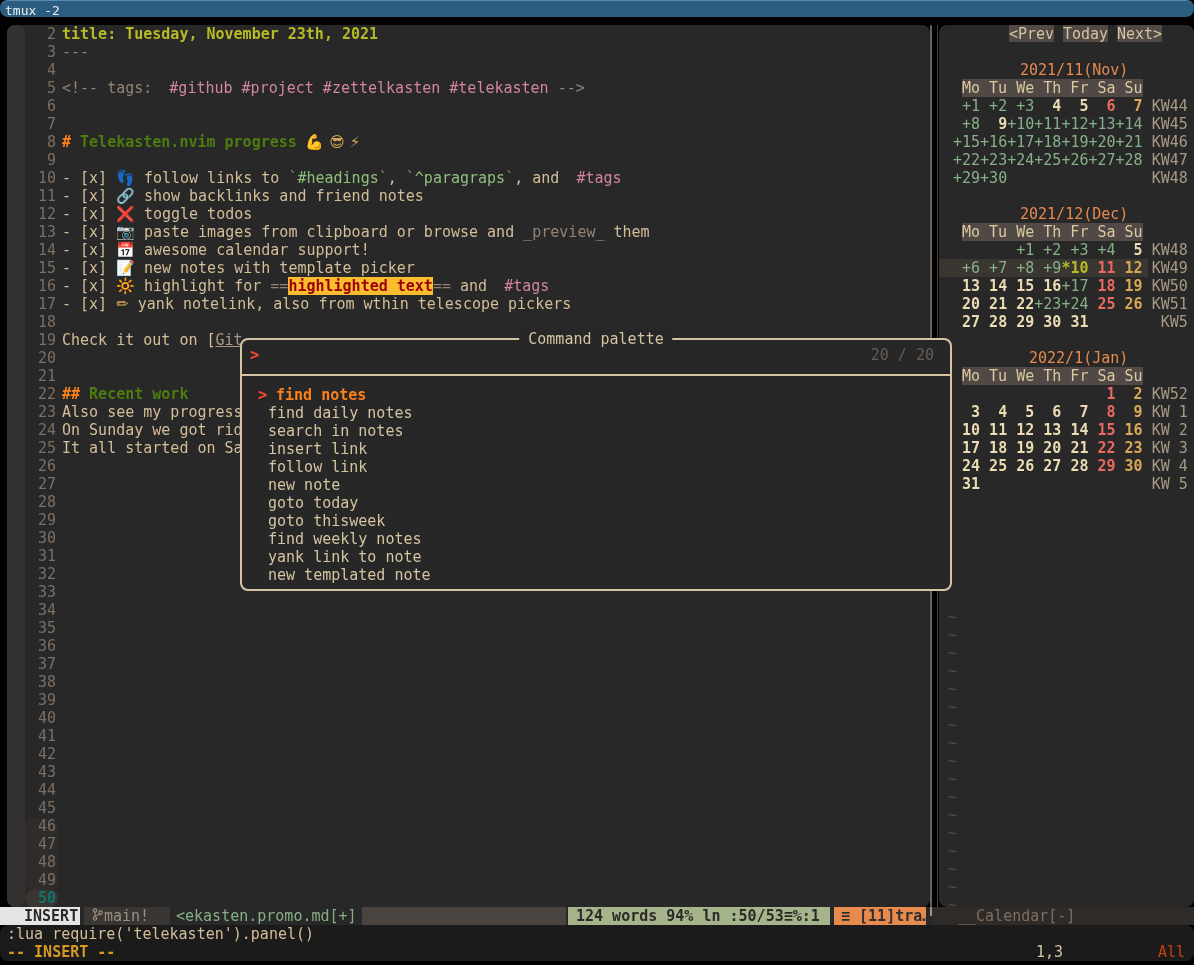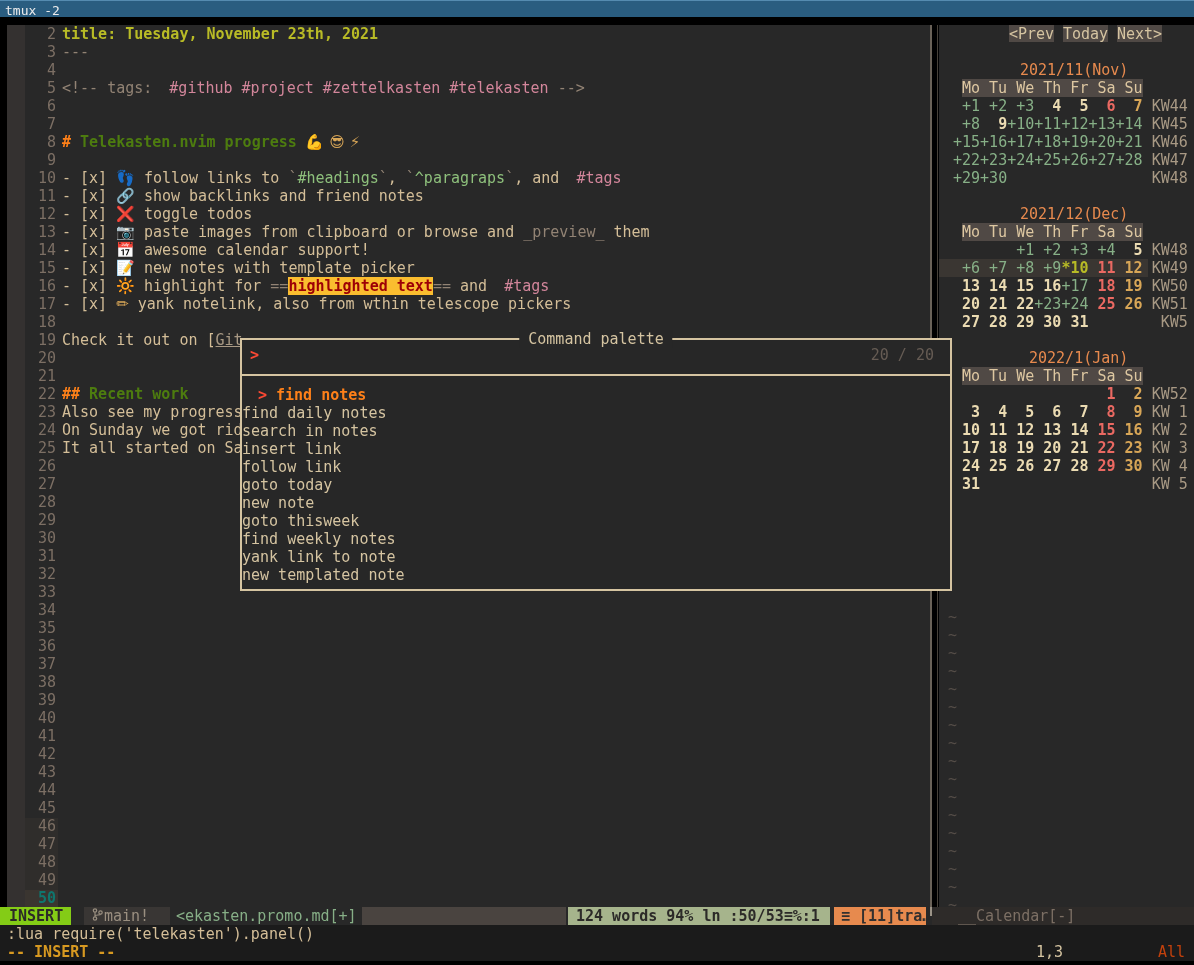--- a/index.html
+++ b/index.html
@@ -1,18 +1,18 @@
 <!DOCTYPE html>
 <html><head>
 <meta charset="utf-8">
 <style>
   html,body{margin:0;padding:0;background:#000;}
   body{width:1194px;height:965px;position:relative;overflow:hidden;
        font-family:"DejaVu Sans Mono",monospace;font-size:15px;line-height:18px;}
-  .abs{position:absolute;}
+  .abs{position:absolute;border-radius:8px;}
   
   #titlebar{left:0;top:0;width:1194px;height:17px;background:#2a5d80;
     border-top:1px solid #558bb0;box-sizing:border-box;}
   #titlebar span{position:absolute;left:5px;top:1px;font-family:"DejaVu Sans Mono",monospace;
     font-size:13px;color:#ececec;}
   
   #main-win{left:7px;top:25px;width:923px;height:882px;background:#282828;}
   #cal-win{left:939px;top:25px;width:255px;height:882px;background:#282828;overflow:hidden;}
   #signcol{left:7px;top:25px;width:18px;height:882px;background:#343130;}
   #sep1{left:930px;top:25px;width:2px;height:882px;background:#6a6258;}
@@ -40,21 +40,21 @@
   #palette{left:240px;top:338px;width:712px;height:253px;background:#272727;
     border:2px solid #d5c4a1;box-sizing:border-box;z-index:20;}
   #palette-title{position:absolute;left:50%;transform:translateX(-50%);top:-10px;
     background:#272727;padding:0 9px;color:#d5c4a1;white-space:pre;text-align:center;}
   #palette-prompt{position:absolute;left:0;top:4px;width:100%;height:26px;}
   #prompt-caret{position:absolute;left:8px;top:2px;color:#fb4934;font-weight:bold;}
   #prompt-counter{position:absolute;right:16px;top:2px;color:#665c54;white-space:pre;}
   #palette-divider{position:absolute;left:-1px;top:34px;width:710px;height:0;
     border-top:2px solid #d5c4a1;}
   #palette-results{position:absolute;left:0;top:46px;width:100%;}
-  .p-item{height:18px;white-space:pre;color:#d5c4a1;}
+  .p-item{height:18px;white-space:pre;color:#d5c4a1;padding-left:26px;}
   .p-item.sel{color:#fe8019;font-weight:bold;padding-left:16px;}
   .p-item.sel .sel-caret{color:#fb4934;margin-right:9px;}
   
   .cal-row{height:18px;position:relative;white-space:pre;}
   .cal-btn{position:absolute;top:0;width:45px;height:17px;background:#504945;
     color:#d5c4a1;text-align:center;}
   .cal-title{color:#e78a4e;position:absolute;top:0;}
   .cal-hdr{position:absolute;top:0;background:#504945;color:#ddc7a1;}
   .cal-week{padding-left:14px;}
   .cal-week.hl{background:#3a3632;width:195px;}
@@ -62,21 +62,21 @@
   .c-d{color:#ebdbb2;font-weight:bold;}
   .c-sa{color:#ea6962;font-weight:bold;}
   .c-su{color:#d8a657;font-weight:bold;}
   .c-t{color:#b8bb26;font-weight:bold;}
   .c-e{}
   .cal-kw{color:#a89984;}
   .tilde{position:absolute;left:9px;color:#544d47;height:18px;}
   
   #statusline{left:0;top:907px;width:1194px;height:18px;background:#282828;}
   .sl{position:absolute;top:0;height:18px;white-space:pre;}
-  #seg-mode{left:0;width:71px;background:#84cc16;color:#2c2a28;font-weight:bold;padding-left:9px;box-sizing:border-box;}
+  #seg-mode{left:0;width:80px;background:#e5e5e5;color:#2c2a28;font-weight:bold;padding-left:24px;box-sizing:border-box;}
   #seg-branch{left:84px;width:86px;background:#393634;color:#9a8f80;padding-left:8px;box-sizing:border-box;}
   #branch-icon{display:inline-block;width:12px;}
   #seg-file{left:176px;color:#87af87;}
   #seg-ft{left:362px;width:204px;background:#4a4440;}
   #seg-ft .ft{position:absolute;left:8px;color:#d4be98;font-weight:bold;}
   #seg-ft .enc{position:absolute;left:100px;color:#b5a48c;}
   #seg-stats{left:568px;width:262px;background:#a6b48c;color:#2c2a28;font-weight:bold;padding-left:8px;box-sizing:border-box;}
   #seg-tab{left:834px;width:92px;background:#e78a4e;color:#32302f;font-weight:bold;padding-left:7px;box-sizing:border-box;overflow:hidden;}
   #seg-tick{left:930px;width:2px;height:9px;background:#9c9488;}
   #seg-calstatus{left:932px;width:262px;background:#2e2b29;color:#7c6f64;padding-left:26px;box-sizing:border-box;}
@@ -204,22 +204,22 @@
     <span id="prompt-caret">&gt;</span>
     <span id="prompt-counter">20 / 20</span>
   </div>
   <div id="palette-divider"></div>
   <div id="palette-results">
       <div class="p-item sel"><span class="sel-caret">&gt;</span><span>find notes</span></div>
       <div class="p-item"><span>find daily notes</span></div>
       <div class="p-item"><span>search in notes</span></div>
       <div class="p-item"><span>insert link</span></div>
       <div class="p-item"><span>follow link</span></div>
+      <div class="p-item"><span>new note</span></div>
       <div class="p-item"><span>goto today</span></div>
-      <div class="p-item"><span>new note</span></div>
       <div class="p-item"><span>goto thisweek</span></div>
       <div class="p-item"><span>find weekly notes</span></div>
       <div class="p-item"><span>yank link to note</span></div>
       <div class="p-item"><span>new templated note</span></div>
     </div>
 </div>
 
 <div class="abs" id="statusline">
   <div class="sl" id="seg-mode">INSERT</div>
   <div class="sl" id="seg-branch"><span id="branch-icon"><svg width="11" height="13" viewBox="0 0 11 13">

